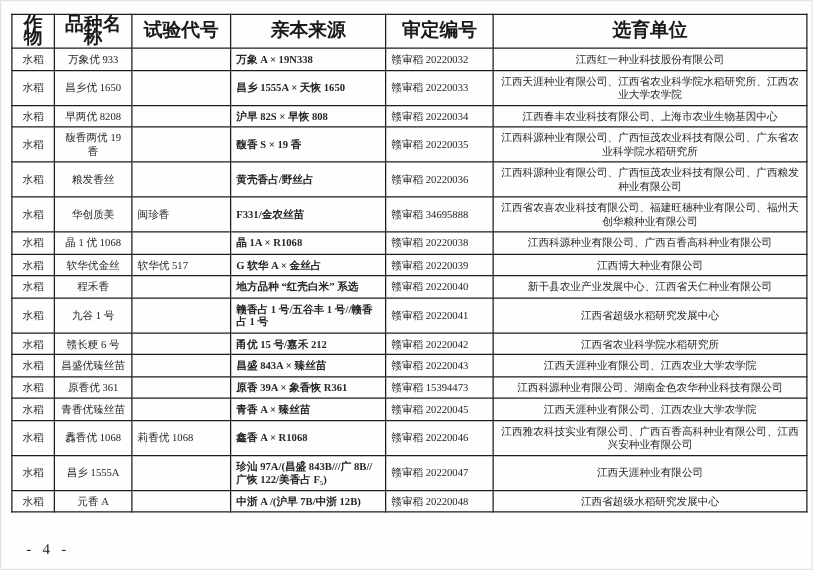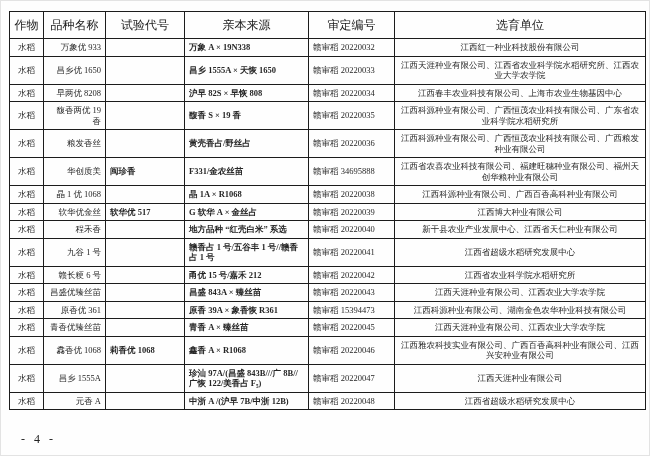--- a/index.html
+++ b/index.html
@@ -28,30 +28,30 @@
   table.variety td{
     border:1px solid #1c1c1c;
     font-size:8.5px;
     line-height:10.5px;
     padding:3px 4px;
     vertical-align:middle;
     word-break:break-all;
     color:#262626;
   }
   table.variety th{
-    font-weight:normal;
+    font-weight:bold;
     text-align:center;
-    font-size:12px;
+    font-size:15px;
     height:22px;
     padding:2px 2px;
     color:#1a1a1a;
   }
   td.c-crop{text-align:center;padding:3px 2px;}
-  td.c-variety{text-align:right;}
-  td.c-code{text-align:left;font-weight:bold;}
+  td.c-variety{text-align:center;}
+  td.c-code{text-align:left;}
   td.c-source{text-align:left;font-weight:bold;}
   td.c-approval{text-align:left;padding-left:6px;white-space:nowrap;}
   td.c-breeder{text-align:center;}
   .page-number{
     position:absolute;
     left:20px;
     bottom:8px;
     font-size:12px;
     letter-spacing:3px;
     color:#222;

